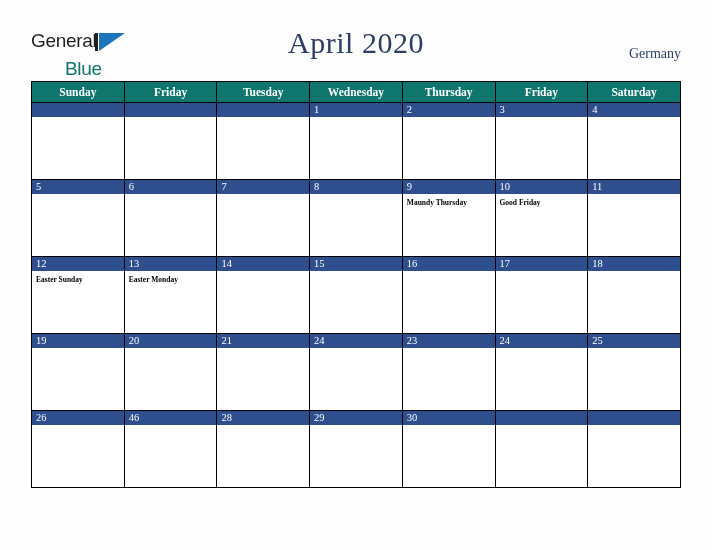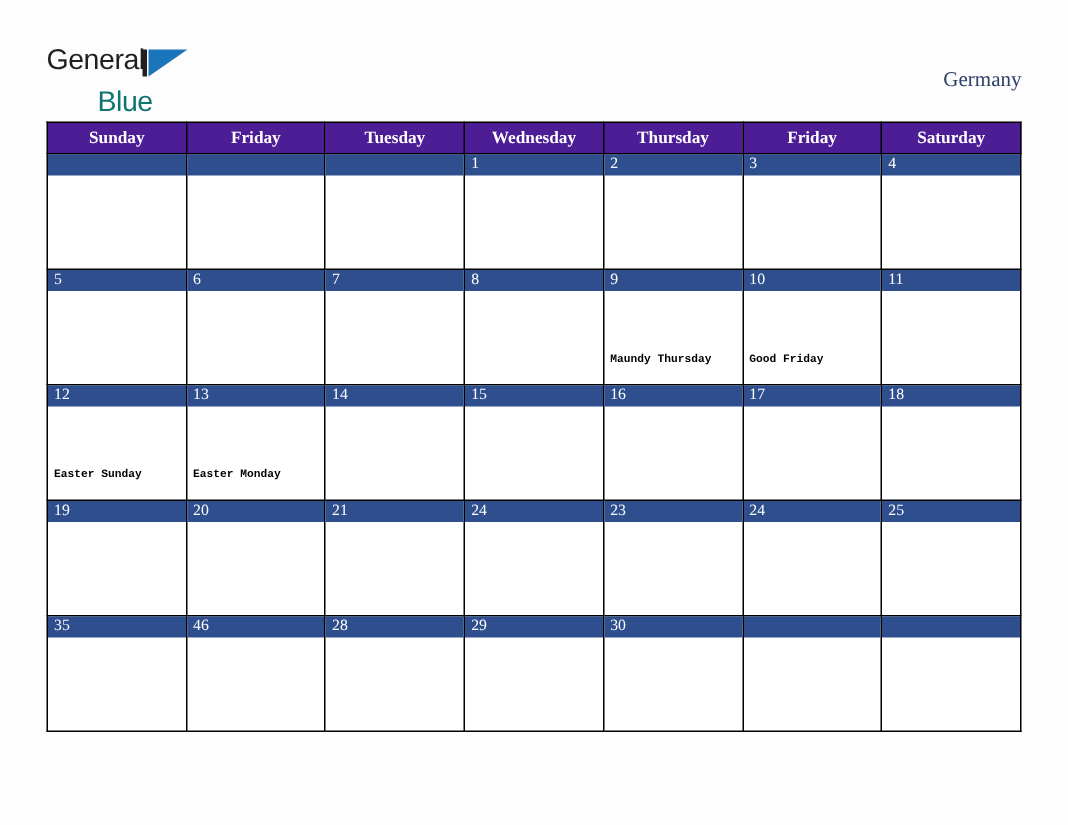--- a/index.html
+++ b/index.html
@@ -100,21 +100,21 @@
   
   .calendar {
     position: absolute;
     left: 31px;
     top: 81px;
     width: 650px;
     border-collapse: collapse;
     table-layout: fixed;
   }
   .calendar th {
-    background: #4c1d95;
+    background: #0f766e;
     color: #ffffff;
     font-family: "Liberation Serif", serif;
     font-size: 11.5px;
     font-weight: bold;
     height: 20px;
     padding: 0;
     text-align: center;
     border: 1px solid #000000;
   }
   .calendar td {
@@ -134,43 +134,43 @@
     background: #2e4e8d;
     height: 14px;
     line-height: 14px;
     color: #ffffff;
     font-family: "Liberation Serif", serif;
     font-size: 10.5px;
     padding-left: 4px;
     overflow: hidden;
   }
   .holiday {
-    font-family: Liberation Mono, monospace;
+    font-family: Liberation Serif, serif;
     font-size: 7.5px;
     font-weight: bold;
     color: #000000;
     padding: 4px 3px 0 4px;
     line-height: 9px;
-    margin-top: 38px;
   }
 </style>
 </head>
 <body>
 
 <div class="page-header">
 
   <div class="logo">
     <span class="logo-general">General</span>
     <span class="logo-mark">
       <span class="logo-mark-bar"></span>
       <span class="logo-mark-tri"></span>
     </span>
     <span class="logo-blue">Blue</span>
   </div>
 
+  <div class="cal-title">April 2020</div>
   <div class="cal-country">Germany</div>
 </div>
 
 <table class="calendar">
   <thead>
     <tr>
       <th>Sunday</th>
       <th>Friday</th>
       <th>Tuesday</th>
       <th>Wednesday</th>
@@ -328,21 +328,21 @@
         </td>
         <td>
           <div class="daycell">
             <div class="daynum-bar">25</div>
           </div>
         </td>
       </tr>
       <tr>
         <td>
           <div class="daycell">
-            <div class="daynum-bar">35</div>
+            <div class="daynum-bar">26</div>
           </div>
         </td>
         <td>
           <div class="daycell">
             <div class="daynum-bar">46</div>
           </div>
         </td>
         <td>
           <div class="daycell">
             <div class="daynum-bar">28</div>

